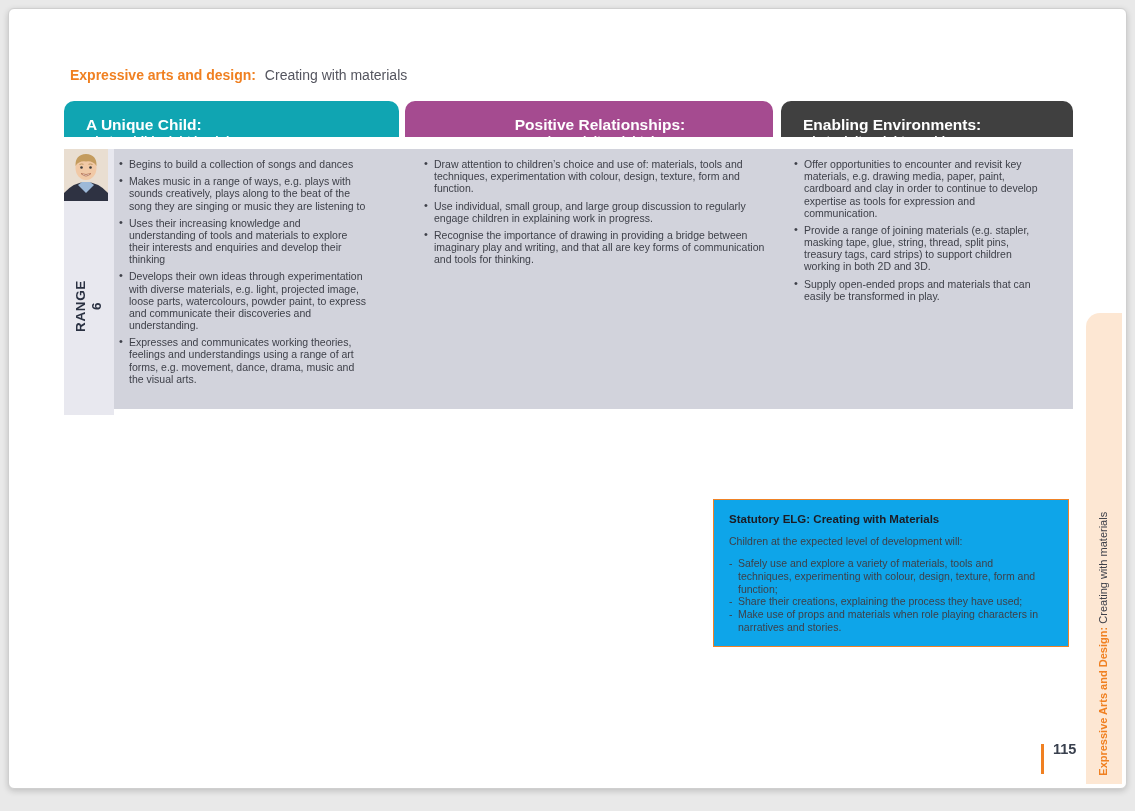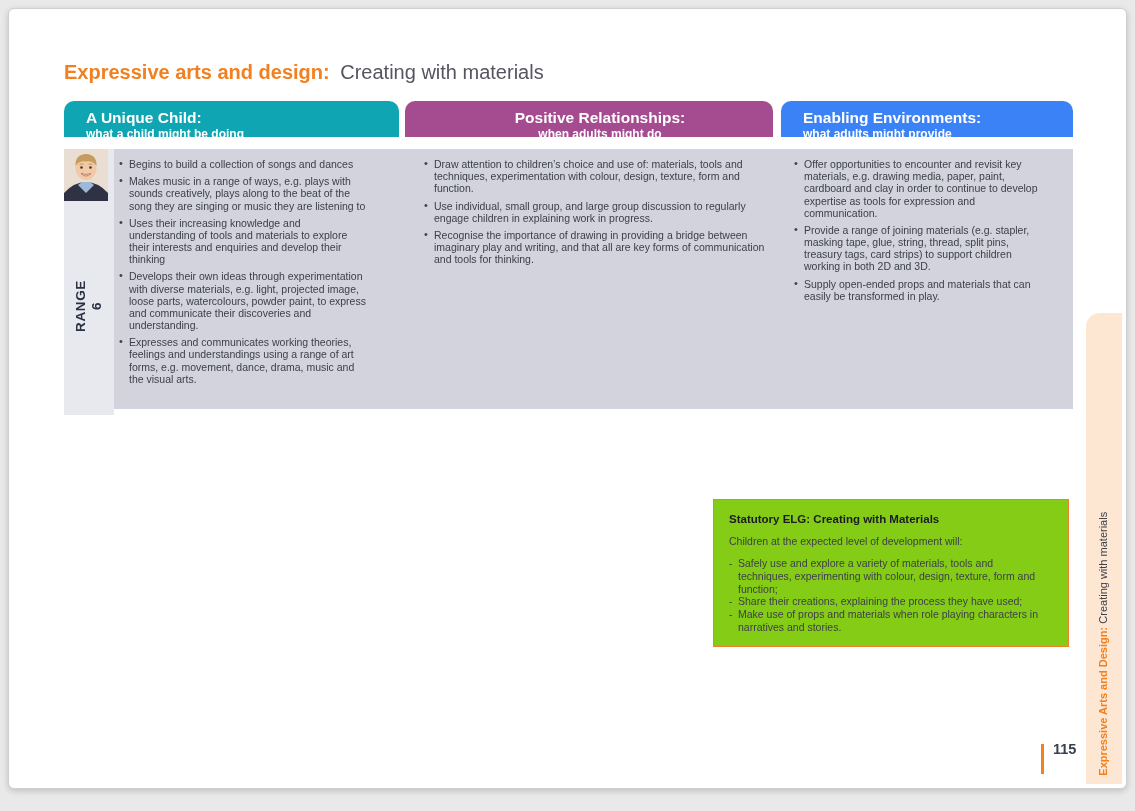--- a/index.html
+++ b/index.html
@@ -10,35 +10,35 @@
     position:relative;
     overflow:hidden;
   }
   .page{
     position:absolute;left:8px;top:8px;width:1119px;height:781px;
     background:#ffffff;border:1px solid #cfcfcf;border-radius:6px;
     box-shadow:0 2px 6px rgba(0,0,0,0.18);
     box-sizing:border-box;
   }
   .title{
-    position:absolute;left:55px;top:52px;margin:0;
-    font-size:20px;font-weight:bold;white-space:nowrap;text-align:right;
+    position:absolute;left:55px;top:52px;margin:6px;
+    font-size:14px;font-weight:bold;white-space:nowrap;text-align:right;
   }
   .title .cat{color:#f08021;}
   .title .aspect{color:#54555f;font-weight:400;margin-left:5px;}
 
   .col-head{
     position:absolute;top:92px;height:36px;box-sizing:border-box;
-    border-radius:10px 10px 0 0;padding:7px 0 0 22px;color:#ffffff;
+    border-radius:10px 10px 0 0;padding:14px 0 0 22px;color:#ffffff;
   }
   .col-head .h1{font-size:15.5px;font-weight:600;line-height:1.25;}
   .col-head .h2{font-size:12px;font-weight:700;line-height:1.2;}
   .head-0{left:55px;width:335px;background:#10a5b2;}
   .head-1{left:396px;width:368px;background:#a54b90;text-align:center;}
-  .head-2{left:772px;width:292px;background:#3b82f6;}
+  .head-2{left:772px;width:292px;background:#404040;}
 
   .body-panel{position:absolute;left:55px;top:140px;width:1009px;height:260px;background:#d2d3dc;}
   .left-strip{position:absolute;left:55px;top:140px;width:50px;height:266px;background:#e8e8ef;}
 
   .photo{position:absolute;left:55px;top:140px;width:44px;height:52px;display:block;}
 
   .range-label{position:absolute;left:55px;top:252px;width:50px;height:90px;}
   .range-inner{
     position:absolute;left:-20px;top:20px;width:90px;height:50px;
     transform:rotate(-90deg);
@@ -51,21 +51,21 @@
   }
   .col-body-0{left:107px;width:256px;}
   .col-body-1{left:412px;width:352px;}
   .col-body-2{left:782px;width:258px;}
   .col-body ul{margin:2px;padding:0;list-style:none;}
   .col-body li{position:relative;padding-left:11px;margin-bottom:5px;}
   .col-body li::before{content:"\2022";position:absolute;left:1px;top:-1px;font-size:11px;}
 
   .elg-box{
     position:absolute;left:704px;top:490px;width:356px;min-height:145px;
-    background:#84cc16;border:1.5px solid #ef8226;box-sizing:border-box;
+    background:#0ea5e9;border:1.5px solid #ef8226;box-sizing:border-box;
     padding:13px 24px 12px 15px;color:#3e4049;
   }
   .elg-title{font-size:11.5px;font-weight:bold;color:#1c1c24;margin-bottom:10px;}
   .elg-intro{font-size:10.5px;margin-bottom:10px;}
   .elg-items{margin:0;padding:0;list-style:none;font-size:10.5px;line-height:1.22;}
   .elg-items li{position:relative;padding-left:9px;}
   .elg-items li::before{content:"-";position:absolute;left:0;top:0;}
 
   .side-tab{
     position:absolute;left:1077px;top:304px;width:36px;height:471px;

